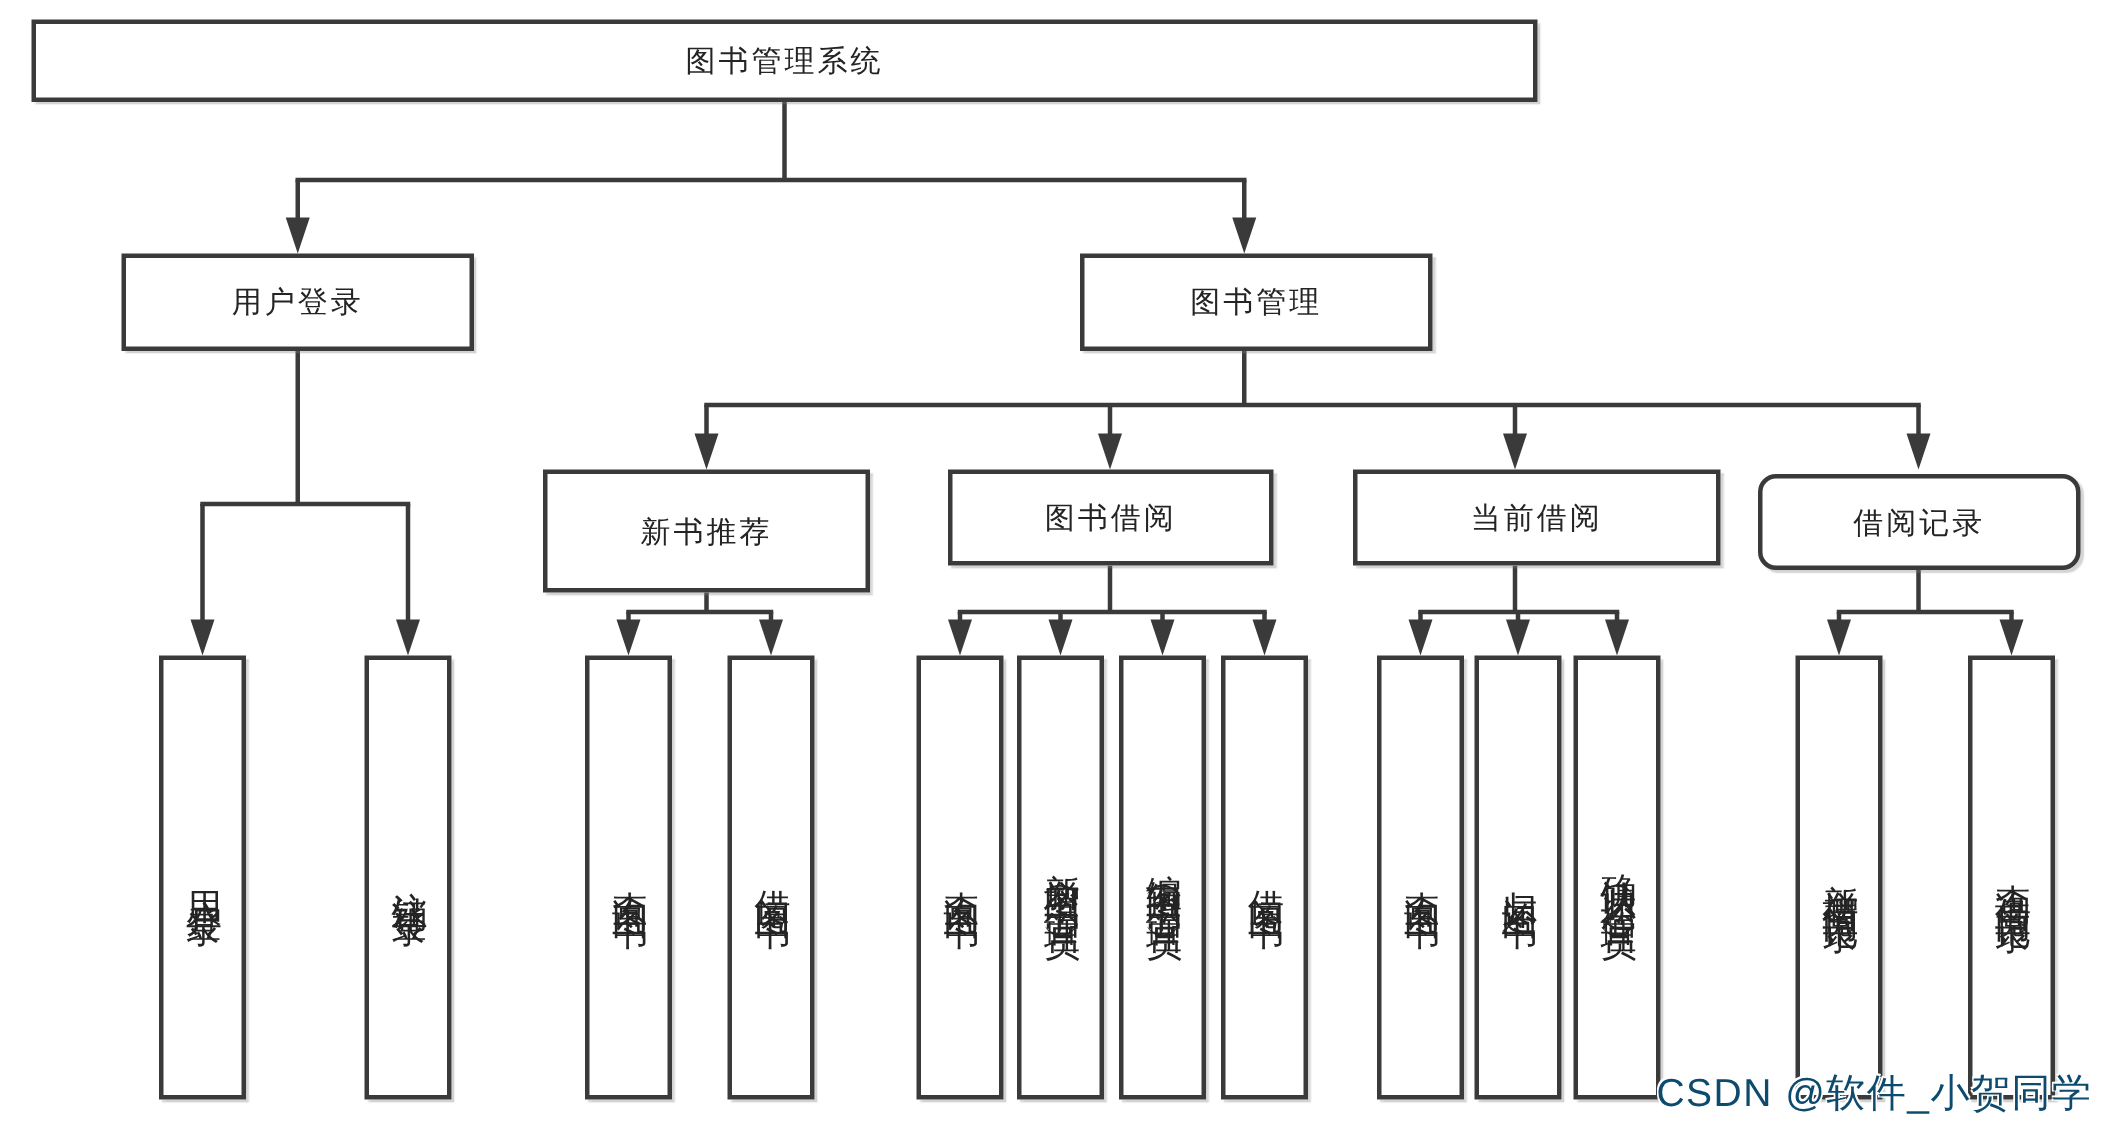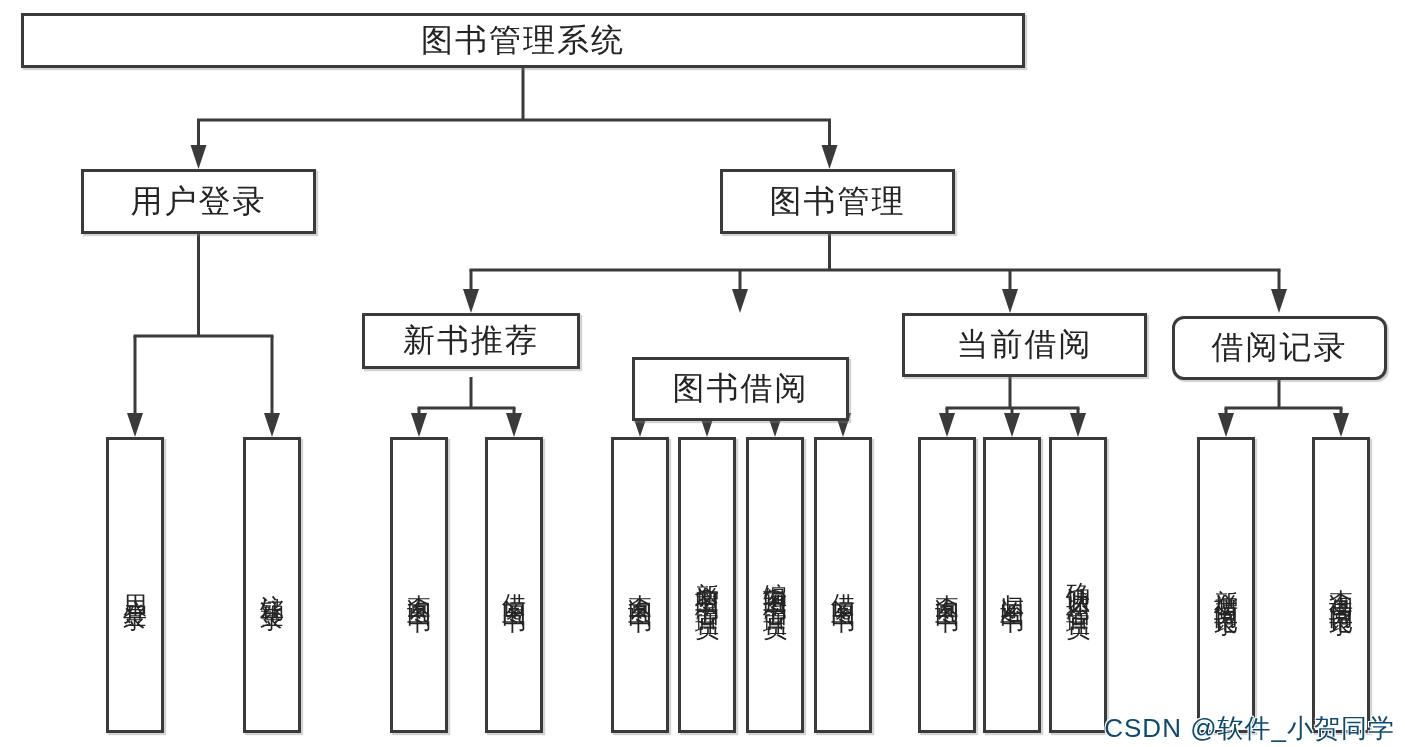--- a/index.html
+++ b/index.html
@@ -27,21 +27,21 @@
     border: 3px solid #3a3a3a;
     background: #ffffff;
     color: #242424;
     display: flex;
     align-items: center;
     justify-content: center;
     z-index: 2;
     box-shadow: 2px 2px 1px rgba(130,130,130,0.35);
   }
   .hbox {
-    font-size: 32px;
+    font-size: 20px;
     letter-spacing: 2px;
     white-space: nowrap;
   }
   .vbox {
     font-size: 24px;
   }
   .vbox .vtext {
     writing-mode: vertical-rl;
     text-orientation: mixed;
     letter-spacing: 5px;
@@ -137,24 +137,24 @@
     <span>图书管理系统</span>
   </div>
 
   <div class="node hbox" style="left:81px; top:169px; width:235px; height:65px;">
     <span>用户登录</span>
   </div>
   <div class="node hbox" style="left:720px; top:169px; width:235px; height:65px;">
     <span>图书管理</span>
   </div>
 
-  <div class="node hbox" style="left:362px; top:313px; width:218px; height:56px;">
+  <div class="node hbox" style="left:362px; top:313px; width:218px; height:82px;">
     <span>新书推荐</span>
   </div>
-  <div class="node hbox" style="left:632px; top:313px; width:217px; height:64px;margin-top:44px;">
+  <div class="node hbox" style="left:632px; top:313px; width:217px; height:64px;">
     <span>图书借阅</span>
   </div>
   <div class="node hbox" style="left:902px; top:313px; width:245px; height:64px;">
     <span>当前借阅</span>
   </div>
   <div class="node hbox" style="left:1172px; top:316px; width:215px; height:64px;border-radius:12px;">
     <span>借阅记录</span>
   </div>
 
   <div class="node vbox" style="left:106px; top:437px; width:58px; height:296px;">

